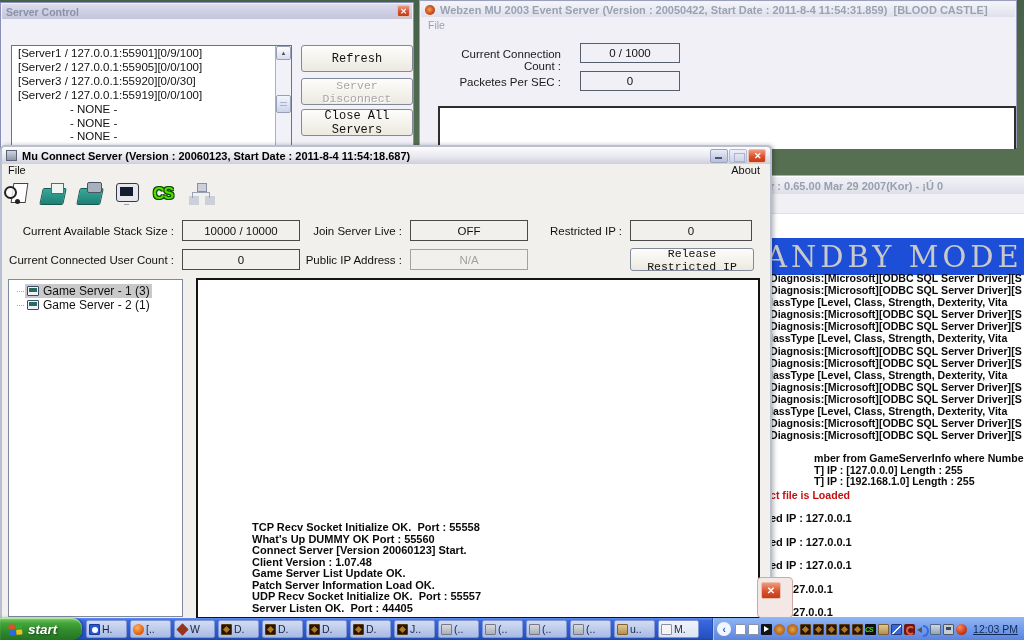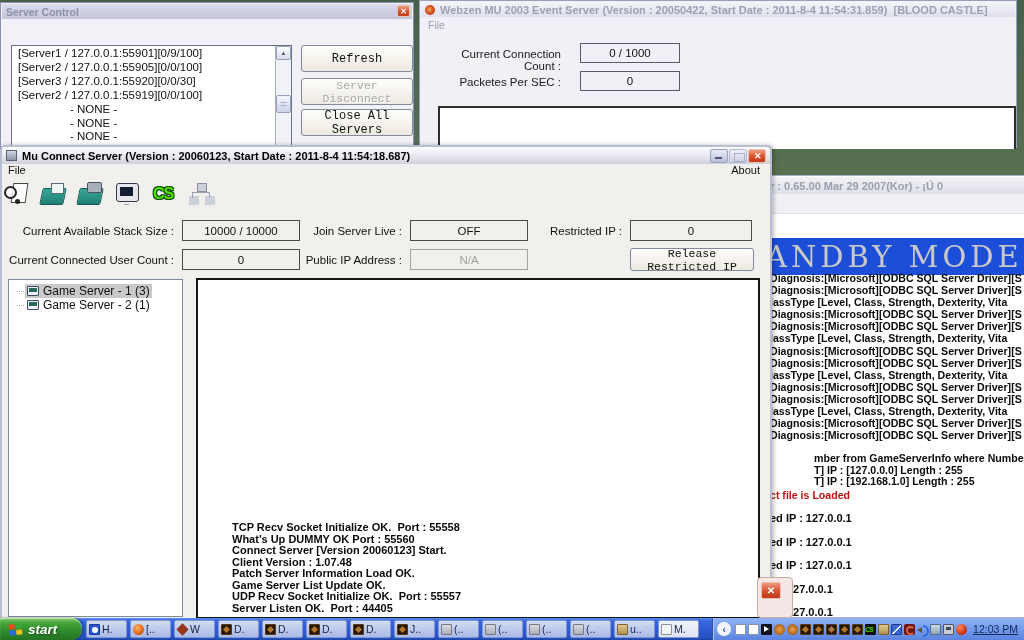--- a/index.html
+++ b/index.html
@@ -120,21 +120,21 @@
   .tree{position:absolute;left:6px;top:132px;width:175px;height:338px;background:#fff;border:1px solid #7f8aa0;padding-top:4px;}
   .titem{display:flex;align-items:center;height:14px;padding-left:8px;font-size:12px;color:#111;}
   .titem::before{content:"";width:7px;border-top:1px dotted #9aa;margin-right:1px;}
   .titem-inner{display:flex;align-items:center;padding:0 2px;white-space:pre;}
   .titem.selected .titem-inner{background:#c9c9c9;}
   .computer-icon{width:12px;height:10px;background:#eef0fa;border:1px solid #3a4a6a;border-radius:1px;
       margin-right:4px;position:relative;}
   .computer-icon::before{content:"";position:absolute;left:1px;top:1px;right:1px;bottom:3px;background:#2a6a5a;}
   .logpanel{position:absolute;left:194px;top:131px;width:564px;height:341px;background:#fff;border:2px solid #141414;
       display:flex;flex-direction:column;justify-content:flex-end;padding:0 0 3px 34px;overflow:hidden;}
-  .logline{font-size:11px;font-weight:bold;color:#0a0a0a;line-height:11.5px;white-space:pre;}
+  .logline{font-size:11px;font-weight:bold;color:#0a0a0a;line-height:11.5px;white-space:pre;margin-left:20px;}
 
   
   .minidlg{position:absolute;left:757px;top:577px;width:36px;height:41px;background:#f3e8e6;
       border:1px solid #cfa8a2;border-radius:4px;z-index:5;}
   .minidlg .closebtn{left:3px;top:4px;width:20px;height:17px;}
   .minidlg .closebtn::before{font-size:10px;}
 
   
   .taskbar{position:absolute;left:0;top:618px;width:1024px;height:22px;z-index:10;
       background:linear-gradient(#5f8ef2 0%,#3a68dd 12%,#2d5ad2 55%,#2450bc 92%,#1c44a8 100%);display:flex;}
@@ -325,22 +325,22 @@
           <span class="tlabel">Game Server - 2 (1)</span>
         </span>
       </div>
       </div>
 
     <div class="logpanel">
         <div class="logline">TCP Recv Socket Initialize OK.  Port : 55558</div>
         <div class="logline">What's Up DUMMY OK Port : 55560</div>
         <div class="logline">Connect Server [Version 20060123] Start.</div>
         <div class="logline">Client Version : 1.07.48</div>
+        <div class="logline">Game Server List Update OK.</div>
         <div class="logline">Patch Server Information Load OK.</div>
-        <div class="logline">Game Server List Update OK.</div>
         <div class="logline">UDP Recv Socket Initialize OK.  Port : 55557</div>
         <div class="logline">Server Listen OK.  Port : 44405</div>
       </div>
   </section>
 
   <div class="minidlg">
     <span class="closebtn"></span>
   </div>
 
   <footer class="taskbar">

